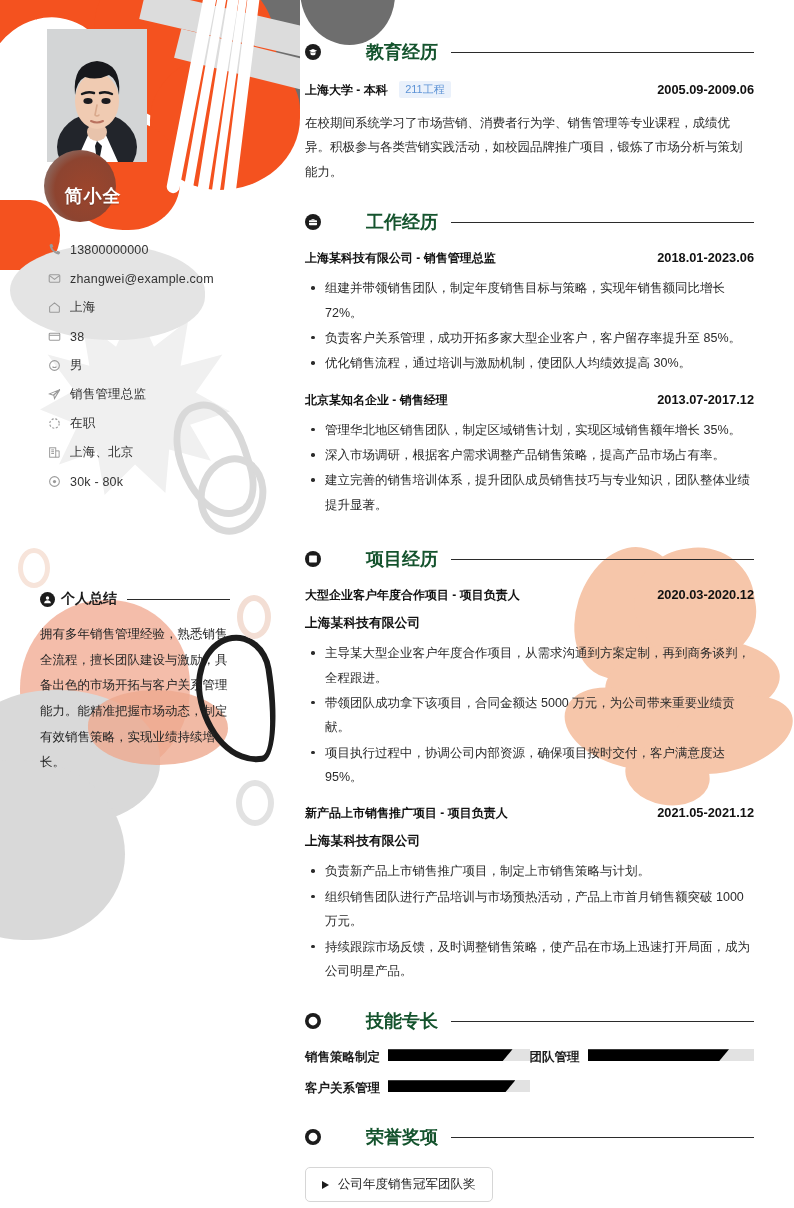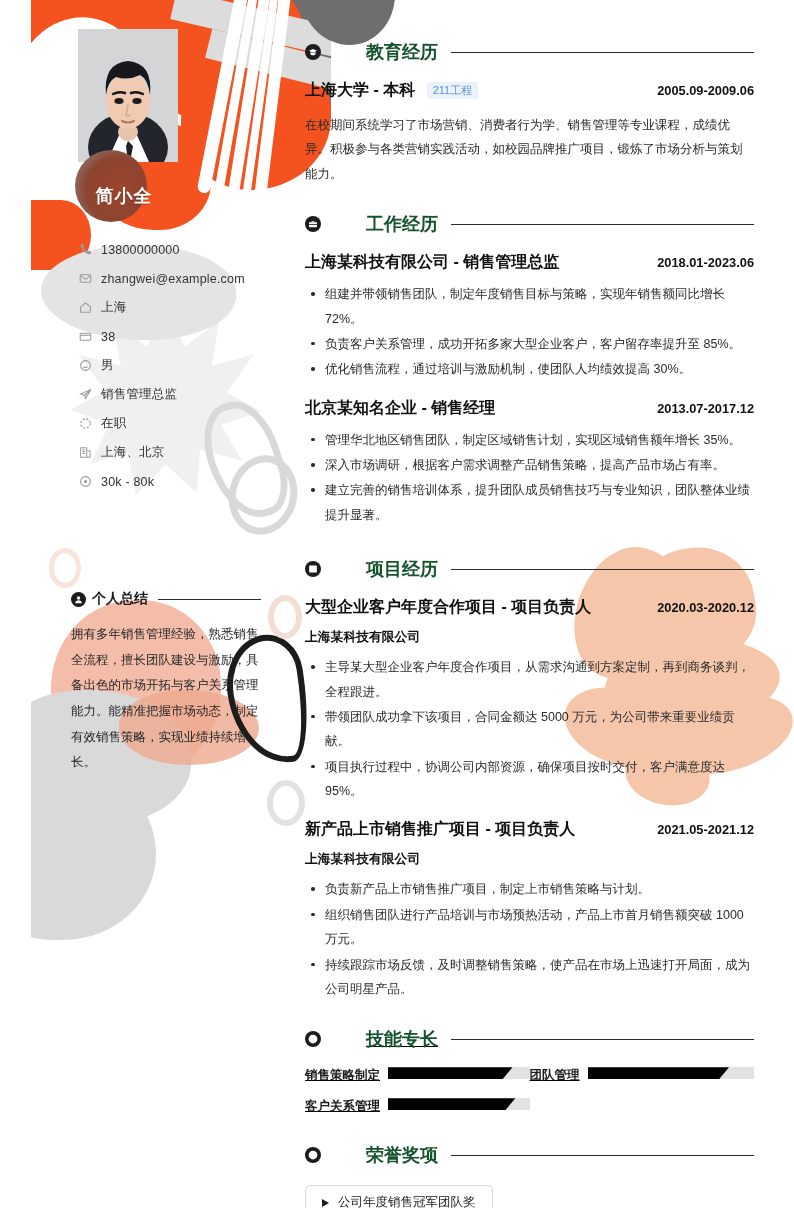--- a/index.html
+++ b/index.html
@@ -10,21 +10,20 @@
     overflow: hidden;
   }
   .page { position: relative; width: 794px; height: 1208px; background:#fff; overflow:hidden; }
 
   
   .sidebar {
     position: absolute; left: 0; top: 0;
     width: 300px; height: 1208px;
     overflow: hidden;
     background: #ffffff;
-    margin-left: 31px;
   }
   .deco { position: absolute; pointer-events: none; }
 
   
   .d-graytop {
     left: 150px; top: -70px; width: 230px; height: 185px;
     background: #6e6e6e; border-radius: 50% 45% 50% 42%;
     transform: rotate(-8deg);
   }
   
@@ -185,21 +184,21 @@
     width: 16px; height: 16px; border-radius: 50%;
     background: #1c1c1c; display:flex; align-items:center; justify-content:center;
     flex: 0 0 16px;
   }
   .sec-icon svg { width: 10px; height: 10px; fill: #ffffff; }
   .sec-title { font-size: 18px; font-weight: 700; color:#14532d; white-space:nowrap;padding-left:38px; }
   .sec-rule { flex: 1; height: 1px; background: #2b2b2b; margin-left: 6px; }
 
   .entry { margin-top: 16px; }
   .entry-top { display:flex; align-items:baseline; justify-content:space-between; gap:10px; }
-  .entry-title { font-size: 16px; font-weight: 700; color: #111; }
+  .entry-title { font-size: 12px; font-weight: 700; color: #111; }
   .entry-date { font-size: 12.8px; font-weight: 700; color: #111; white-space: nowrap; }
   .badge {
     display:inline-block; font-size: 11px; font-weight: 400; color: #5d93d6;
     background: #eaf1fb; padding: 1px 6px; border-radius: 2px;
     margin-left: 7px; vertical-align: 1px;
   }
   .entry-sub { font-size: 12.8px; font-weight: 700; color: #111; margin-top: 11px; }
   .para { font-size: 12.5px; line-height: 1.95; color: #2b2b2b; margin-top: 12px; }
 
   ul.bullets { list-style: none; margin-top: 9px; }
@@ -493,21 +492,21 @@
           </div>
           <div class="entry-sub">上海某科技有限公司</div>
           <ul class="bullets">
             <li>负责新产品上市销售推广项目，制定上市销售策略与计划。</li>
             <li>组织销售团队进行产品培训与市场预热活动，产品上市首月销售额突破 1000 万元。</li>
             <li>持续跟踪市场反馈，及时调整销售策略，使产品在市场上迅速打开局面，成为公司明星产品。</li>
           </ul>
         </div>
       </section>
 
-      <section class="section" style="margin-top:26px;text-decoration:underline;">
+      <section class="section" style="margin-top:26px;">
         <div class="sec-head">
           <span class="sec-icon">
             <svg viewBox="0 0 16 16">
                 <circle cx="8" cy="8" r="7"></circle>
                 <rect x="5" y="8.4" width="1.7" height="3.6" fill="#fff"></rect>
                 <rect x="7.6" y="5.4" width="1.7" height="6.6" fill="#fff"></rect>
                 <rect x="10.2" y="7" width="1.7" height="5" fill="#fff"></rect>
               </svg>
           </span>
           <span class="sec-title">技能专长</span>

